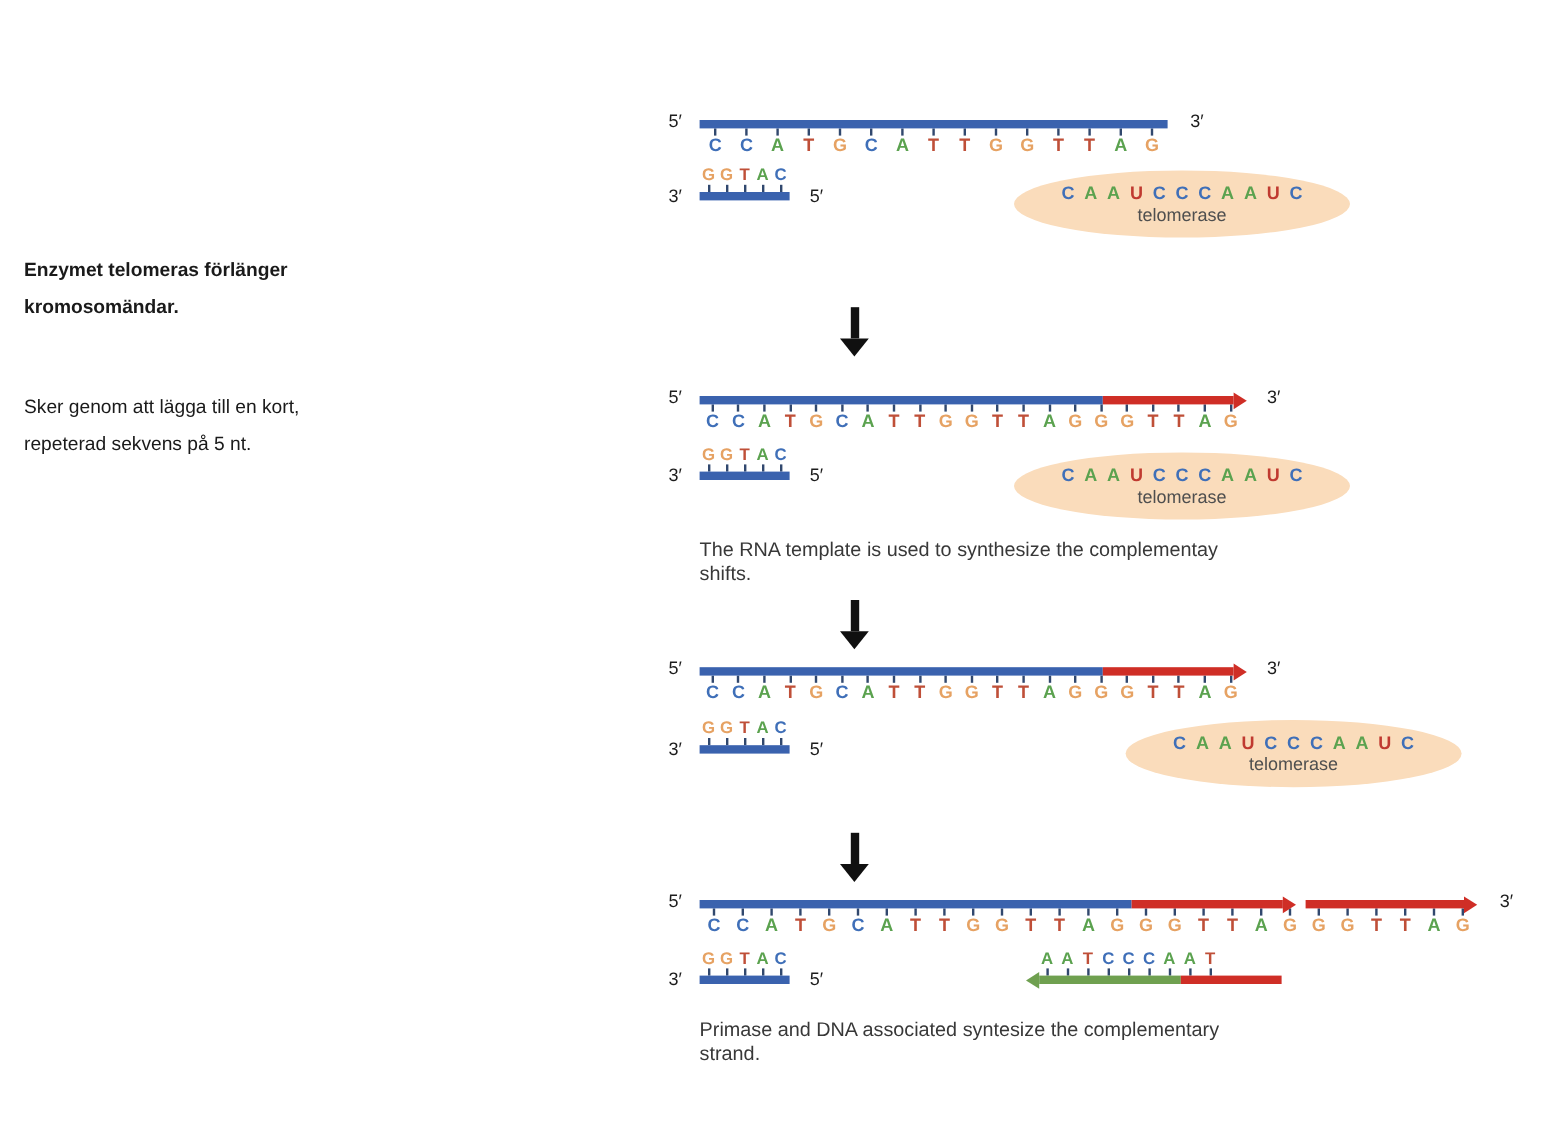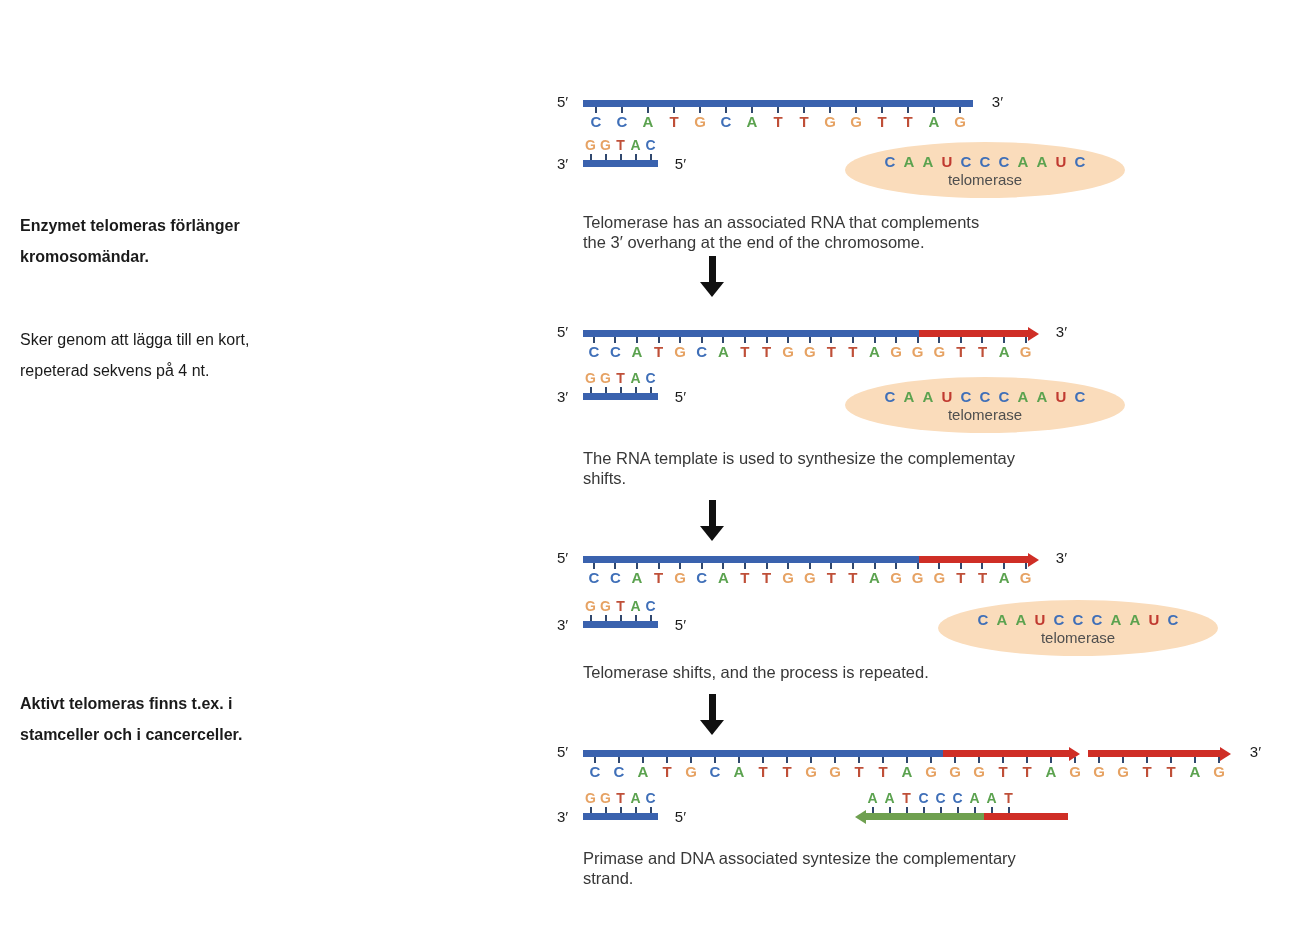--- a/index.html
+++ b/index.html
@@ -69,23 +69,21 @@
   }
 </style>
 </head>
 <body>
 
 <div class="slide">
 
   <p class="para bold" style="top:210px">Enzymet telomeras förlänger
 kromosomändar.</p>
   <p class="para" style="top:324px">Sker genom att lägga till en kort,
-repeterad sekvens på 4 nt.</p>
-  <p class="para bold" style="top:688px">Aktivt telomeras finns t.ex. i
-stamceller och i cancerceller.</p>
+repeterad sekvens på 5 nt.</p>
 
   <div class="strand top" style="left:583px; top:100px; width:390px; --cw:26px">
     <span class="prime pl">5′</span>
     <span class="prime pr">3′</span>
     <div class="bars">
       <div class="seg blue" style="left:0; width:100%"></div>
     </div>
     <div class="cells top-cells">
         <span class="cell">
           <span class="tick"></span>
@@ -209,22 +207,20 @@
         </span>
         <span class="cell">
           <span class="letter" style="color: rgb(192, 58, 48);">U</span>
         </span>
         <span class="cell">
           <span class="letter" style="color: rgb(63, 111, 184);">C</span>
         </span>
       </div>
     <div class="tlabel">telomerase</div>
   </div>
-  <p class="caption" style="left:583px; top:212px">Telomerase has an associated RNA that complements
-the 3′ overhang at the end of the chromosome.</p>
   <div class="darrow" style="left:700px; top:256px">
       <span class="shaft"></span>
       <span class="head"></span>
     </div>
 
   <div class="strand top" style="left:583px; top:330px; width:454px; --cw:21.6px">
     <span class="prime pl">5′</span>
     <span class="prime pr">3′</span>
     <div class="bars">
       <div class="seg blue" style="left:0; width:74%"></div>
@@ -545,21 +541,20 @@
         </span>
         <span class="cell">
           <span class="letter" style="color: rgb(192, 58, 48);">U</span>
         </span>
         <span class="cell">
           <span class="letter" style="color: rgb(63, 111, 184);">C</span>
         </span>
       </div>
     <div class="tlabel">telomerase</div>
   </div>
-  <p class="caption" style="left:583px; top:662px">Telomerase shifts, and the process is repeated.</p>
   <div class="darrow" style="left:700px; top:694px">
       <span class="shaft"></span>
       <span class="head"></span>
     </div>
 
   <div class="strand top" style="left:583px; top:750px; width:648px; --cw:24px">
     <span class="prime pl">5′</span>
     <span class="prime pr">3′</span>
     <div class="bars">
       <div class="seg blue" style="left:0; width:55.5%"></div>

